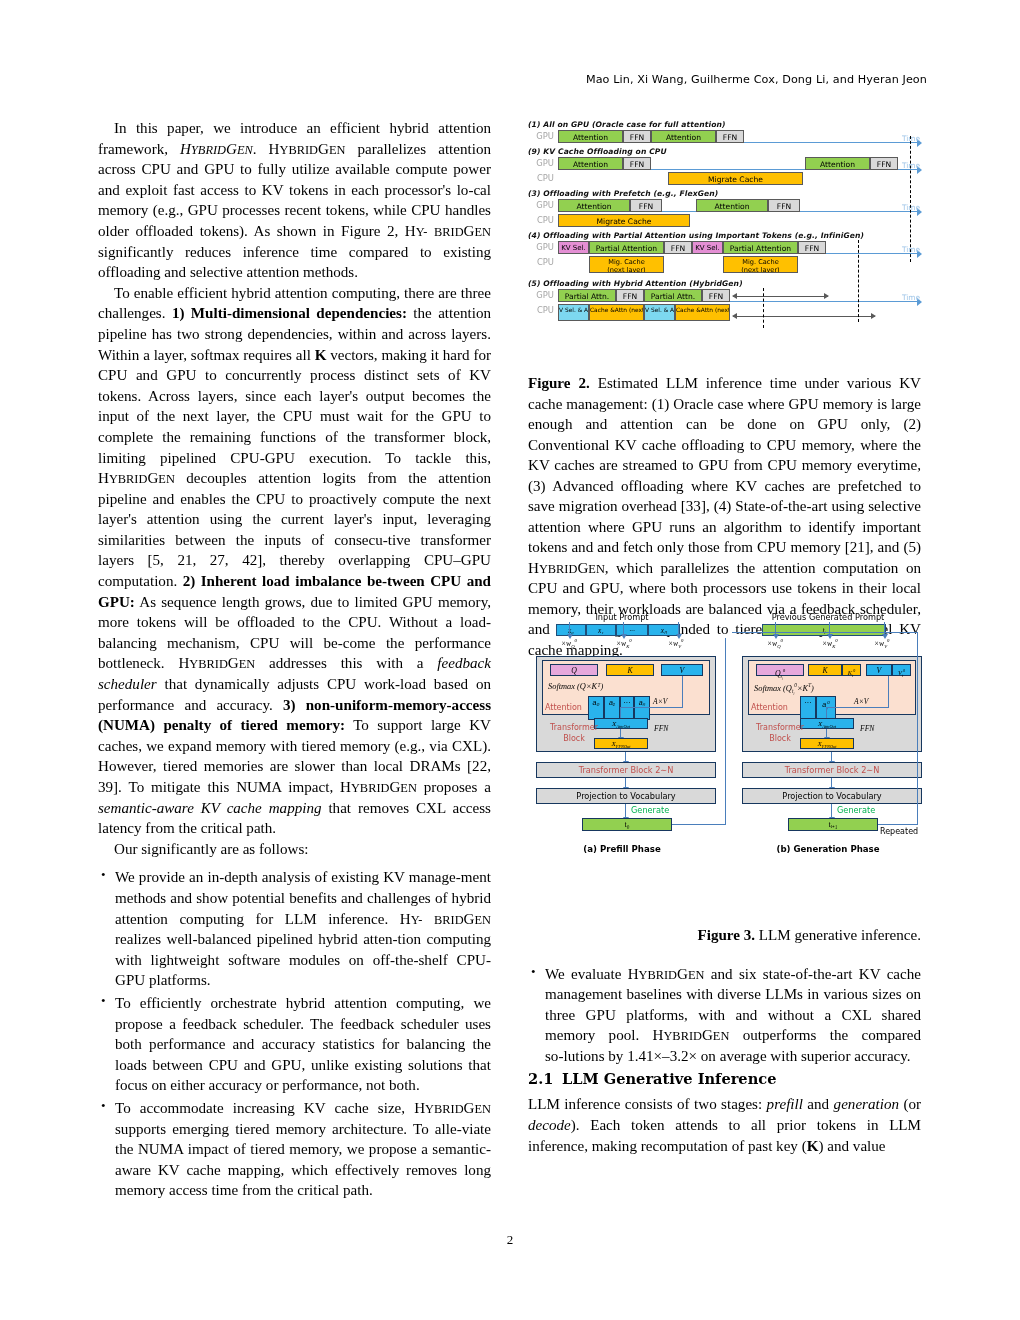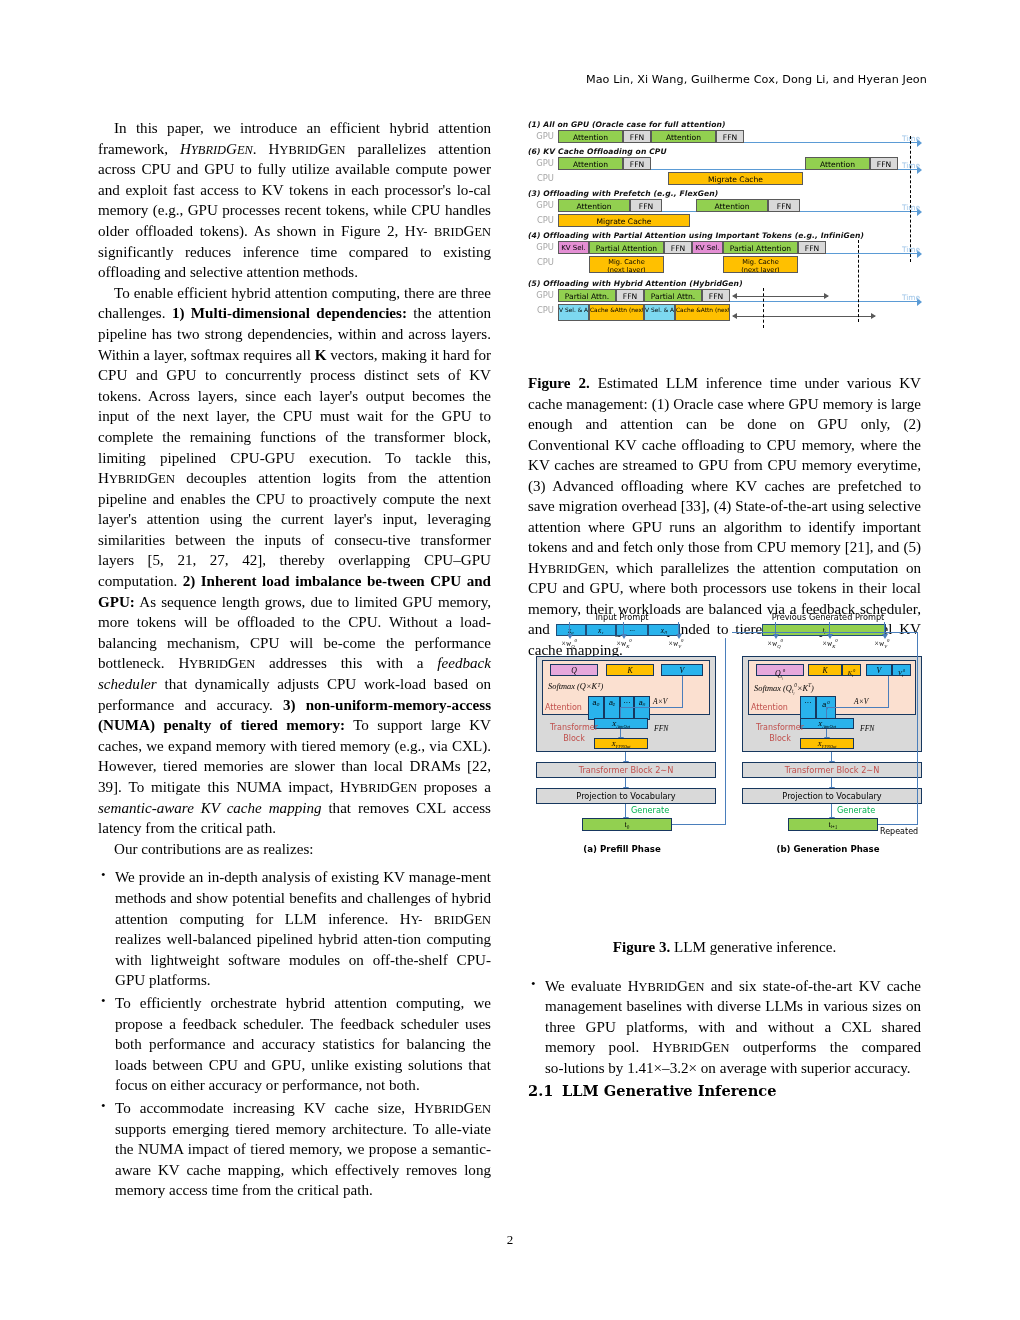--- a/index.html
+++ b/index.html
@@ -51,21 +51,21 @@
     hyphens:auto;
   }
   ul.contrib li:before{
     content:"\2022";
     position:absolute;left:-14px;top:-1px;font-size:13px;
   }
 
   .caption{
     font-size:15.1px;line-height:1.36;text-align:justify;margin:0;
   }
-  .caption-center{text-align:center;margin-top:12px;}
+  .caption-center{text-align:right;}
 
   h2.sec{
     font-family:"DejaVu Serif", serif;
     font-size:18px;font-weight:bold;margin:20px 0 7px 0;
   }
   h2.sec .num{display:inline-block;width:26px;}
   h3.subsec{
     font-family:"DejaVu Serif", serif;
     font-size:14.6px;font-weight:bold;margin:4px 0 7px 0;
   }
@@ -238,21 +238,21 @@
       with a <span class="it">feedback scheduler</span> that dynamically adjusts CPU work‑load
       based on performance and accuracy. <span class="bd">3) non-uniform-memory-access
       (NUMA) penalty of tiered memory:</span> To
       support large KV caches, we expand memory with tiered
       memory (e.g., via CXL). However, tiered memories are slower
       than local DRAMs [22, 39]. To mitigate this NUMA impact,
       H<span style="font-size:.82em">YBRID</span>G<span style="font-size:.82em">EN</span> proposes a <span class="it">semantic-aware KV cache mapping</span>
       that removes CXL access latency from the critical path.
     </p>
 
-    <p class="body indent">Our contributions are as realizes:</p>
+    <p class="body indent">Our significantly are as follows:</p>
 
     <ul class="contrib">
       <li>
         We provide an in-depth analysis of existing KV manage‑ment
         methods and show potential benefits and challenges
         of hybrid attention computing for LLM inference. H<span style="font-size:.82em">Y-</span>
         <span style="font-size:.82em">BRID</span>G<span style="font-size:.82em">EN</span> realizes well-balanced pipelined hybrid atten‑tion
         computing with lightweight software modules on
         off-the-shelf CPU-GPU platforms.
       </li>
@@ -279,21 +279,21 @@
     <div class="f2-row">
       <div class="f2-lab">GPU</div>
       <div class="f2-axis" style="top:12px;"></div>
       <div class="f2-time" style="top:4px;">Time</div>
       <div class="blk green" style="left:30px;width:65px;">Attention</div>
       <div class="blk grey" style="left:95px;width:28px;">FFN</div>
       <div class="blk green" style="left:123px;width:65px;">Attention</div>
       <div class="blk grey" style="left:188px;width:28px;">FFN</div>
     </div>
 
-    <div class="f2-title" style="margin-top:3px;">(6) KV Cache Offloading on CPU</div>
+    <div class="f2-title" style="margin-top:3px;">(9) KV Cache Offloading on CPU</div>
     <div class="f2-row">
       <div class="f2-lab">GPU</div>
       <div class="f2-axis" style="top:12px;"></div>
       <div class="f2-time" style="top:4px;">Time</div>
       <div class="blk green" style="left:30px;width:65px;">Attention</div>
       <div class="blk grey" style="left:95px;width:28px;">FFN</div>
       <div class="blk green" style="left:277px;width:65px;">Attention</div>
       <div class="blk grey" style="left:342px;width:28px;">FFN</div>
     </div>
     <div class="f2-row">
@@ -525,16 +525,21 @@
         management baselines with diverse LLMs in various sizes
         on three GPU platforms, with and without a CXL shared
         memory pool. H<span style="font-size:.82em">YBRID</span>G<span style="font-size:.82em">EN</span> outperforms the compared so‑lutions
         by 1.41×–3.2× on average with superior accuracy.
       </li>
     </ul>
 
     <h3 class="subsec">
       <span class="num">2.1</span><span>LLM Generative Inference</span>
     </h3>
+    <p class="body">
+      LLM inference consists of two stages: <span class="it">prefill</span> and <span class="it">generation</span>
+      (or <span class="it">decode</span>). Each token attends to all prior tokens in LLM
+      inference, making recomputation of past key (<span class="bd">K</span>) and value
+    </p>
   </div>
 
   <div class="pagenum">2</div>
 </div>
 
 </body></html>

